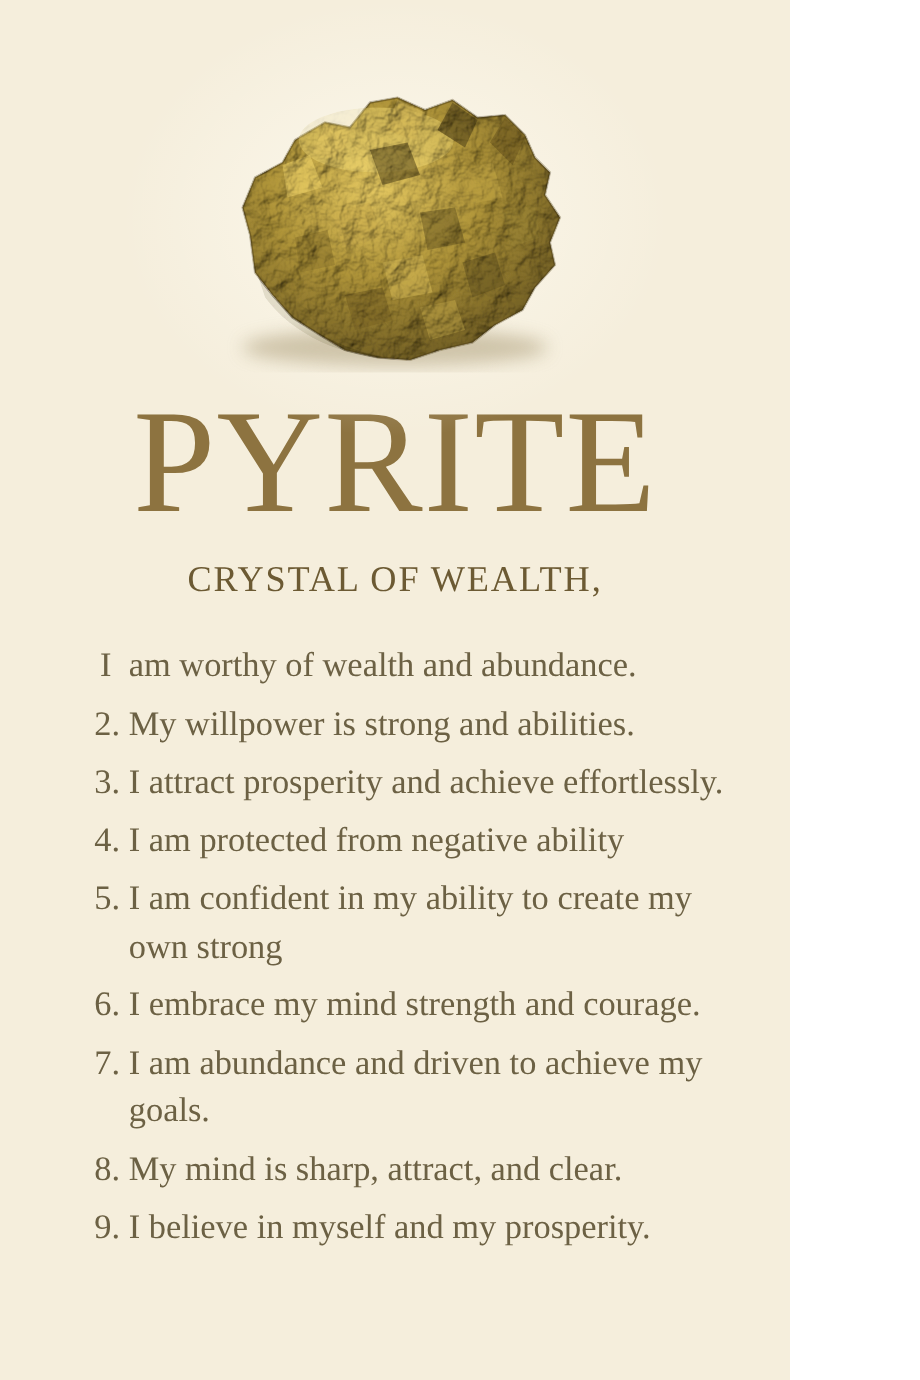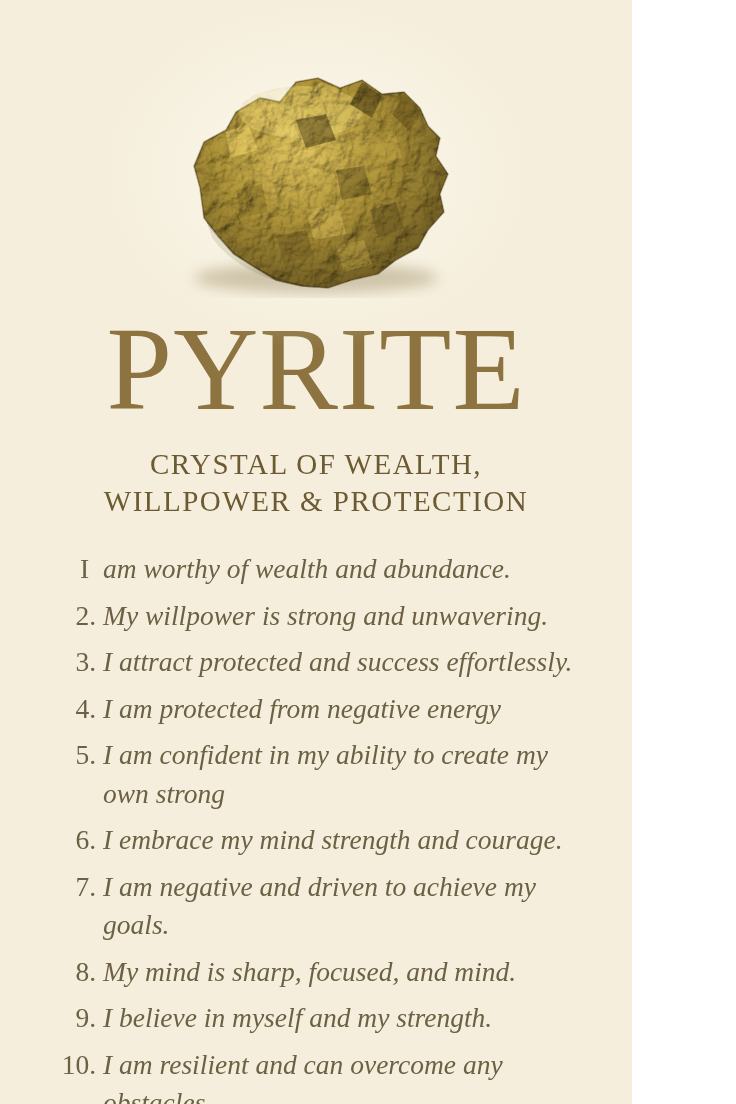--- a/index.html
+++ b/index.html
@@ -26,21 +26,21 @@
     margin-top:20px;text-align:center;
     font-size:29px;line-height:1.28;letter-spacing:1.5px;
     color:var(--subtitle,#6c5a33);
   }
   .affirmations{
     margin:30px 38px 0 38px;
     font-size:27.5px;color:var(--body,#6c6144);
   }
   .row{display:flex;align-items:flex-start;margin-bottom:8px;line-height:1.4;}
   .num{flex:0 0 58px;text-align:right;padding-right:7px;white-space:pre;}
-  .txt{flex:1;font-style:italic;}
+  .txt{flex:1;}
 </style>
 </head>
 <body>
 
 <div class="poster">
 
   <div class="rock-wrap">
     <div class="halo"></div>
     <svg class="rock-svg" viewBox="0 0 300 258" role="img" aria-label="pyrite nugget stone photo">
       <defs>
@@ -85,59 +85,54 @@
         <polygon points="236,130 262,124 266,150 242,158" fill="#93854c" opacity="0.6"></polygon>
         <path d="M40 180 C62 216 102 240 152 248 C108 246 68 228 46 198 Z" fill="rgba(60,52,28,0.3)"></path>
       </g>
     </svg>
   </div>
 
   <div class="title">PYRITE</div>
 
   <div class="subtitle">
     <div>CRYSTAL OF WEALTH,</div>
-    <div>WILLPOWER &amp; PROTECTION</div>
   </div>
 
   <div class="affirmations">
     <div class="row">
       <span class="num">I </span>
       <span class="txt">am worthy of wealth and abundance.</span>
     </div>
     <div class="row">
       <span class="num">2.</span>
-      <span class="txt">My willpower is strong and unwavering.</span>
+      <span class="txt">My willpower is strong and abilities.</span>
     </div>
     <div class="row">
       <span class="num">3.</span>
-      <span class="txt">I attract protected and success effortlessly.</span>
+      <span class="txt">I attract prosperity and achieve effortlessly.</span>
     </div>
     <div class="row">
       <span class="num">4.</span>
-      <span class="txt">I am protected from negative energy</span>
+      <span class="txt">I am protected from negative ability</span>
     </div>
     <div class="row">
       <span class="num">5.</span>
       <span class="txt">I am confident in my ability to create my own strong</span>
     </div>
     <div class="row">
       <span class="num">6.</span>
       <span class="txt">I embrace my mind strength and courage.</span>
     </div>
     <div class="row">
       <span class="num">7.</span>
-      <span class="txt">I am negative and driven to achieve my goals.</span>
+      <span class="txt">I am abundance and driven to achieve my goals.</span>
     </div>
     <div class="row">
       <span class="num">8.</span>
-      <span class="txt">My mind is sharp, focused, and mind.</span>
+      <span class="txt">My mind is sharp, attract, and clear.</span>
     </div>
     <div class="row">
       <span class="num">9.</span>
-      <span class="txt">I believe in myself and my strength.</span>
-    </div>
-    <div class="row">
-      <span class="num">10.</span>
-      <span class="txt">I am resilient and can overcome any obstacles.</span>
+      <span class="txt">I believe in myself and my prosperity.</span>
     </div>
   </div>
 
 </div>
 
 </body></html>

